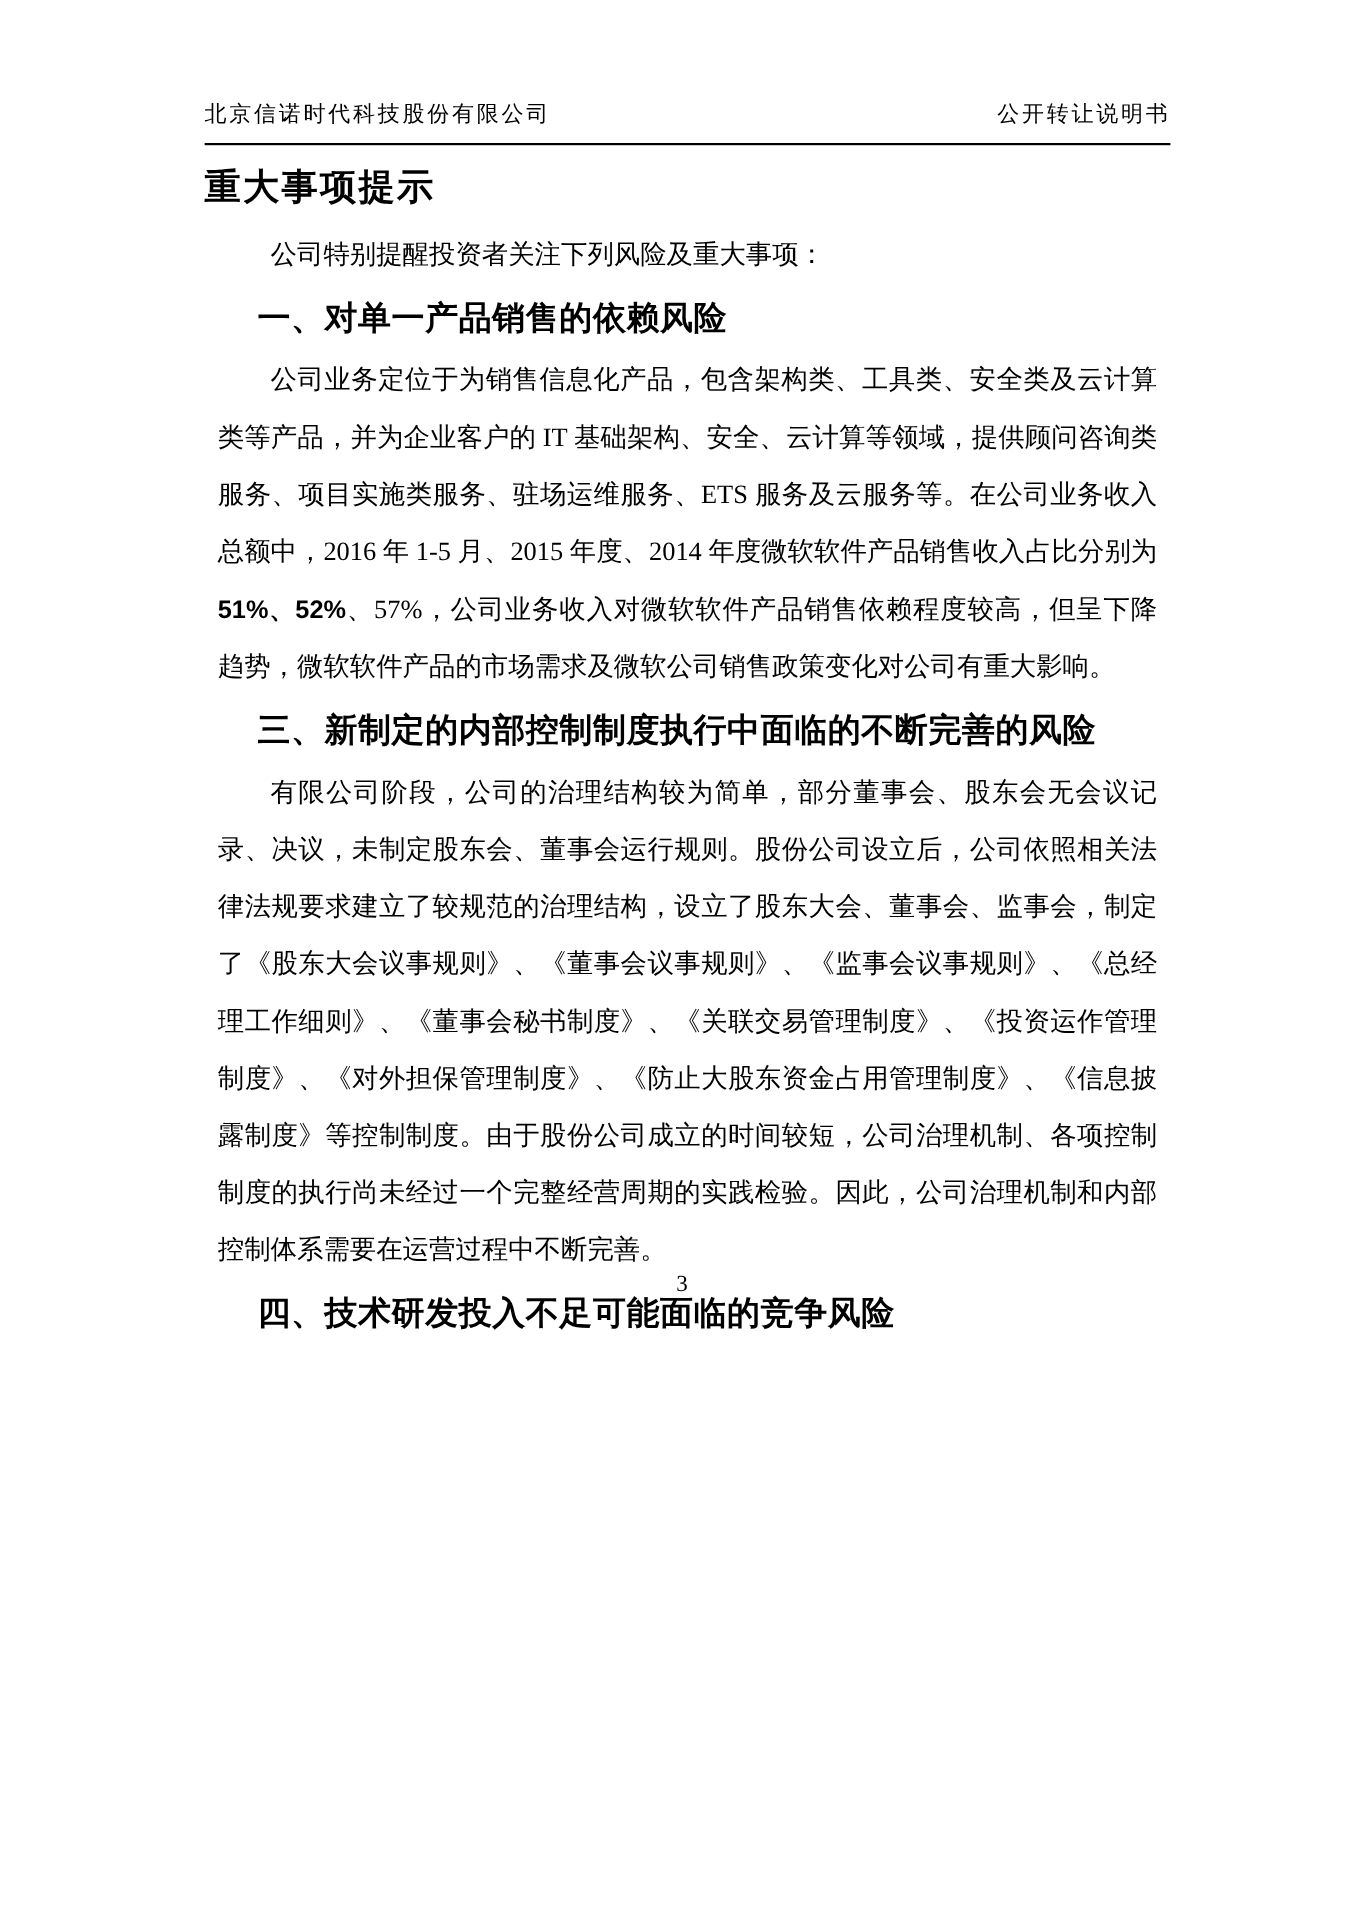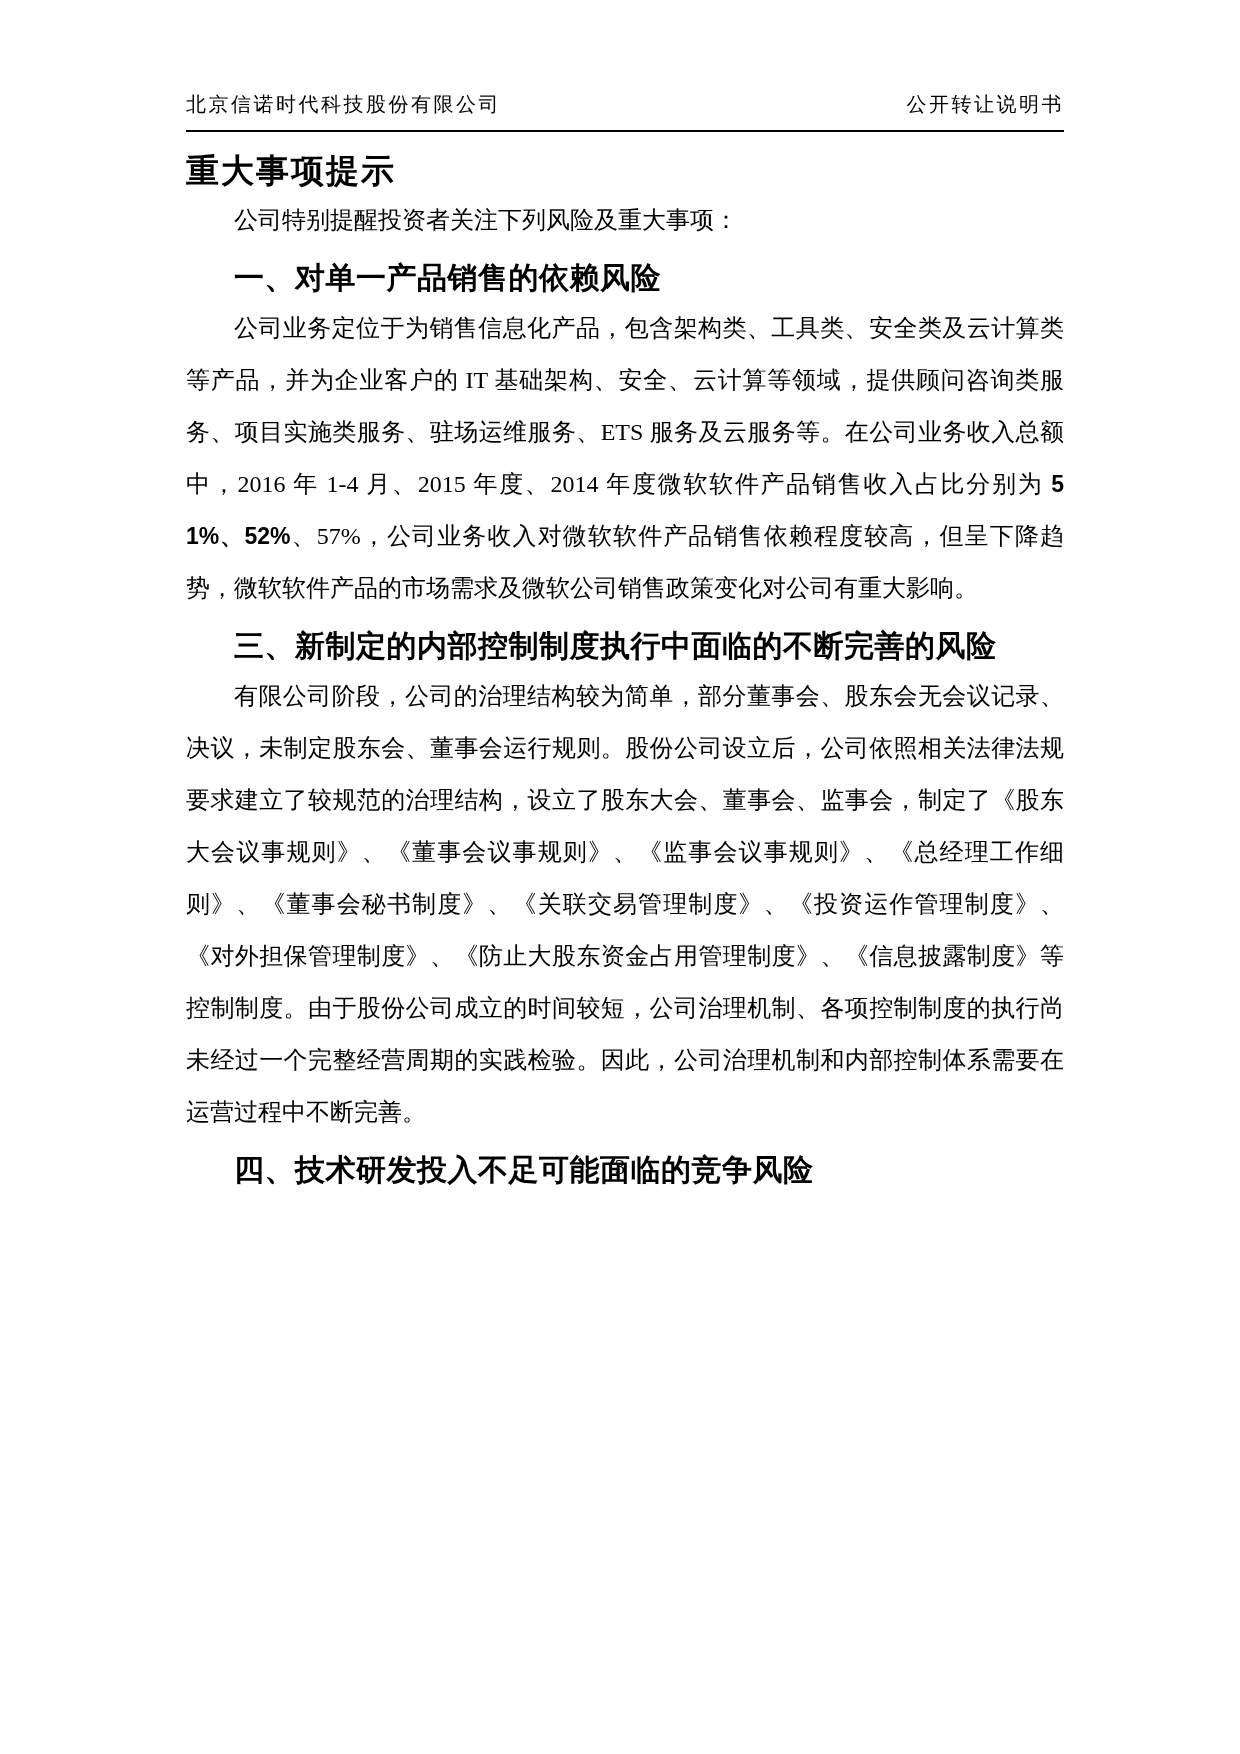--- a/index.html
+++ b/index.html
@@ -37,21 +37,21 @@
     text-align: left;
     letter-spacing: 2px;
     margin: 16px 0 0 0;
     line-height: 46px;
   }
   .body-p {
     font-size: 24px;
     line-height: 52px;
     text-align: justify;
     text-indent: 2em;
-    margin: 0;
+    margin: 12px;
     word-break: break-all;
   }
   .section-heading {
     font-family: "Liberation Sans", "DejaVu Sans", sans-serif;
     font-size: 30px;
     font-weight: bold;
     line-height: 36px;
     letter-spacing: 0.5px;
     margin: 14px 0 6px 48px;
   }
@@ -76,21 +76,21 @@
   <div class="header">
     <span>北京信诺时代科技股份有限公司</span>
     <span>公开转让说明书</span>
   </div>
   <div class="rule"></div>
   <h1 class="title">重大事项提示</h1>
   <p class="body-p">公司特别提醒投资者关注下列风险及重大事项：</p>
   <div id="sections">
       <div>
         <h2 class="section-heading">一、对单一产品销售的依赖风险</h2>
-        <p class="body-p"><span class="text-run">公司业务定位于为销售信息化产品，包含架构类、工具类、安全类及云计算类等产品，并为企业客户的 IT 基础架构、安全、云计算等领域，提供顾问咨询类服务、项目实施类服务、驻场运维服务、ETS 服务及云服务等。在公司业务收入总额中，2016 年 1-4 月、2015 年度、2014 年度微软软件产品销售收入占比分别为 </span><span class="emphasis-run">51%、52%</span><span class="text-run">、57%，公司业务收入对微软软件产品销售依赖程度较高，但呈下降趋势，微软软件产品的市场需求及微软公司销售政策变化对公司有重大影响。</span></p>
+        <p class="body-p"><span class="text-run">公司业务定位于为销售信息化产品，包含架构类、工具类、安全类及云计算类等产品，并为企业客户的 IT 基础架构、安全、云计算等领域，提供顾问咨询类服务、项目实施类服务、驻场运维服务、ETS 服务及云服务等。在公司业务收入总额中，2016 年 1-5 月、2015 年度、2014 年度微软软件产品销售收入占比分别为 </span><span class="emphasis-run">51%、52%</span><span class="text-run">、57%，公司业务收入对微软软件产品销售依赖程度较高，但呈下降趋势，微软软件产品的市场需求及微软公司销售政策变化对公司有重大影响。</span></p>
       </div>
       <div>
       </div>
       <div>
         <h2 class="section-heading">三、新制定的内部控制制度执行中面临的不断完善的风险</h2>
         <p class="body-p"><span class="text-run">有限公司阶段，公司的治理结构较为简单，部分董事会、股东会无会议记录、决议，未制定股东会、董事会运行规则。股份公司设立后，公司依照相关法律法规要求建立了较规范的治理结构，设立了股东大会、董事会、监事会，制定了《股东大会议事规则》、《董事会议事规则》、《监事会议事规则》、《总经理工作细则》、《董事会秘书制度》、《关联交易管理制度》、《投资运作管理制度》、《对外担保管理制度》、《防止大股东资金占用管理制度》、《信息披露制度》等控制制度。由于股份公司成立的时间较短，公司治理机制、各项控制制度的执行尚未经过一个完整经营周期的实践检验。因此，公司治理机制和内部控制体系需要在运营过程中不断完善。</span></p>
       </div>
       <div>
         <h2 class="section-heading">四、技术研发投入不足可能面临的竞争风险</h2>
       </div>

